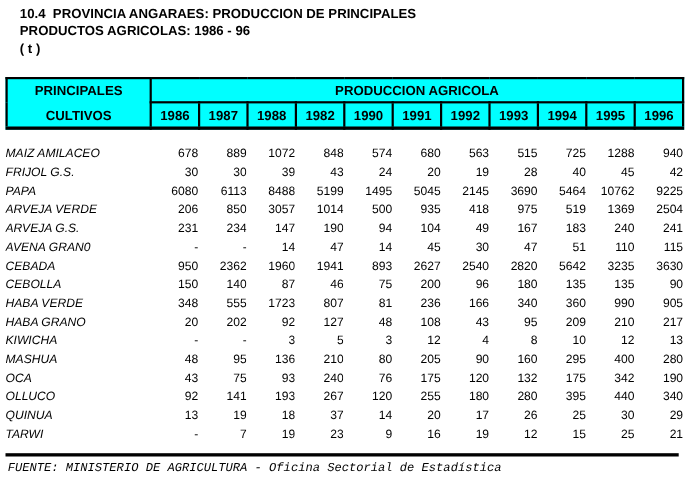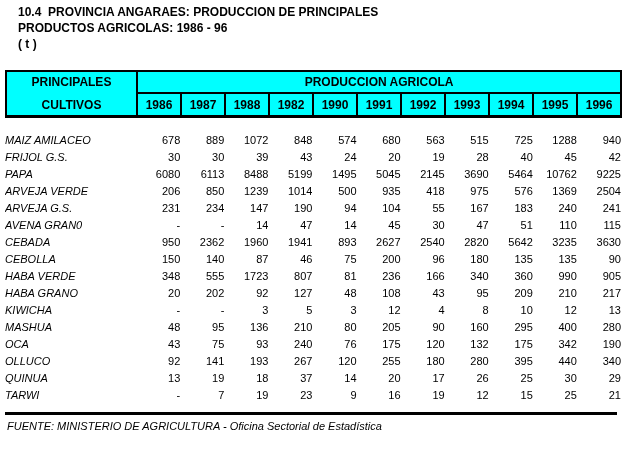--- a/index.html
+++ b/index.html
@@ -24,21 +24,21 @@
   th.corner div:first-child{margin-bottom:3px;}
   
   table.bdy{margin-top:14px;}
   table.bdy td{
     font-size:11px;height:17px;padding:0;line-height:17px;
     white-space:nowrap;overflow:hidden;
   }
   td.lbl{text-align:left;padding-left:4px;font-style:italic;}
   td.val{text-align:right;padding-right:7px;}
   .rule{border-top:3px solid #000;width:612px;margin-top:8px;}
-  .source{font-size:11px;font-style:italic;margin-top:5px;padding-left:2px;}
+  .source{font-size:11px;font-style:italic;margin-top:5px;padding-left:2px;font-family:Liberation Mono, monospace;}
 </style>
 </head>
 <body style="--header-bg: #00ffff;">
 
 <div class="title">
   <div class="title-line">10.4  PROVINCIA ANGARAES: PRODUCCION DE PRINCIPALES</div>
   <div class="title-line">PRODUCTOS AGRICOLAS: 1986 - 96</div>
   <div class="title-line">( t )</div>
 </div>
 
@@ -137,39 +137,39 @@
           <td class="val">2145</td>
           <td class="val">3690</td>
           <td class="val">5464</td>
           <td class="val">10762</td>
           <td class="val">9225</td>
         </tr>
         <tr>
           <td class="lbl">ARVEJA VERDE</td>
           <td class="val">206</td>
           <td class="val">850</td>
-          <td class="val">1239</td>
+          <td class="val">3057</td>
           <td class="val">1014</td>
           <td class="val">500</td>
           <td class="val">935</td>
           <td class="val">418</td>
           <td class="val">975</td>
-          <td class="val">576</td>
+          <td class="val">519</td>
           <td class="val">1369</td>
           <td class="val">2504</td>
         </tr>
         <tr>
           <td class="lbl">ARVEJA G.S.</td>
           <td class="val">231</td>
           <td class="val">234</td>
           <td class="val">147</td>
           <td class="val">190</td>
           <td class="val">94</td>
           <td class="val">104</td>
-          <td class="val">55</td>
+          <td class="val">49</td>
           <td class="val">167</td>
           <td class="val">183</td>
           <td class="val">240</td>
           <td class="val">241</td>
         </tr>
         <tr>
           <td class="lbl">AVENA GRAN0</td>
           <td class="val">-</td>
           <td class="val">-</td>
           <td class="val">14</td>

